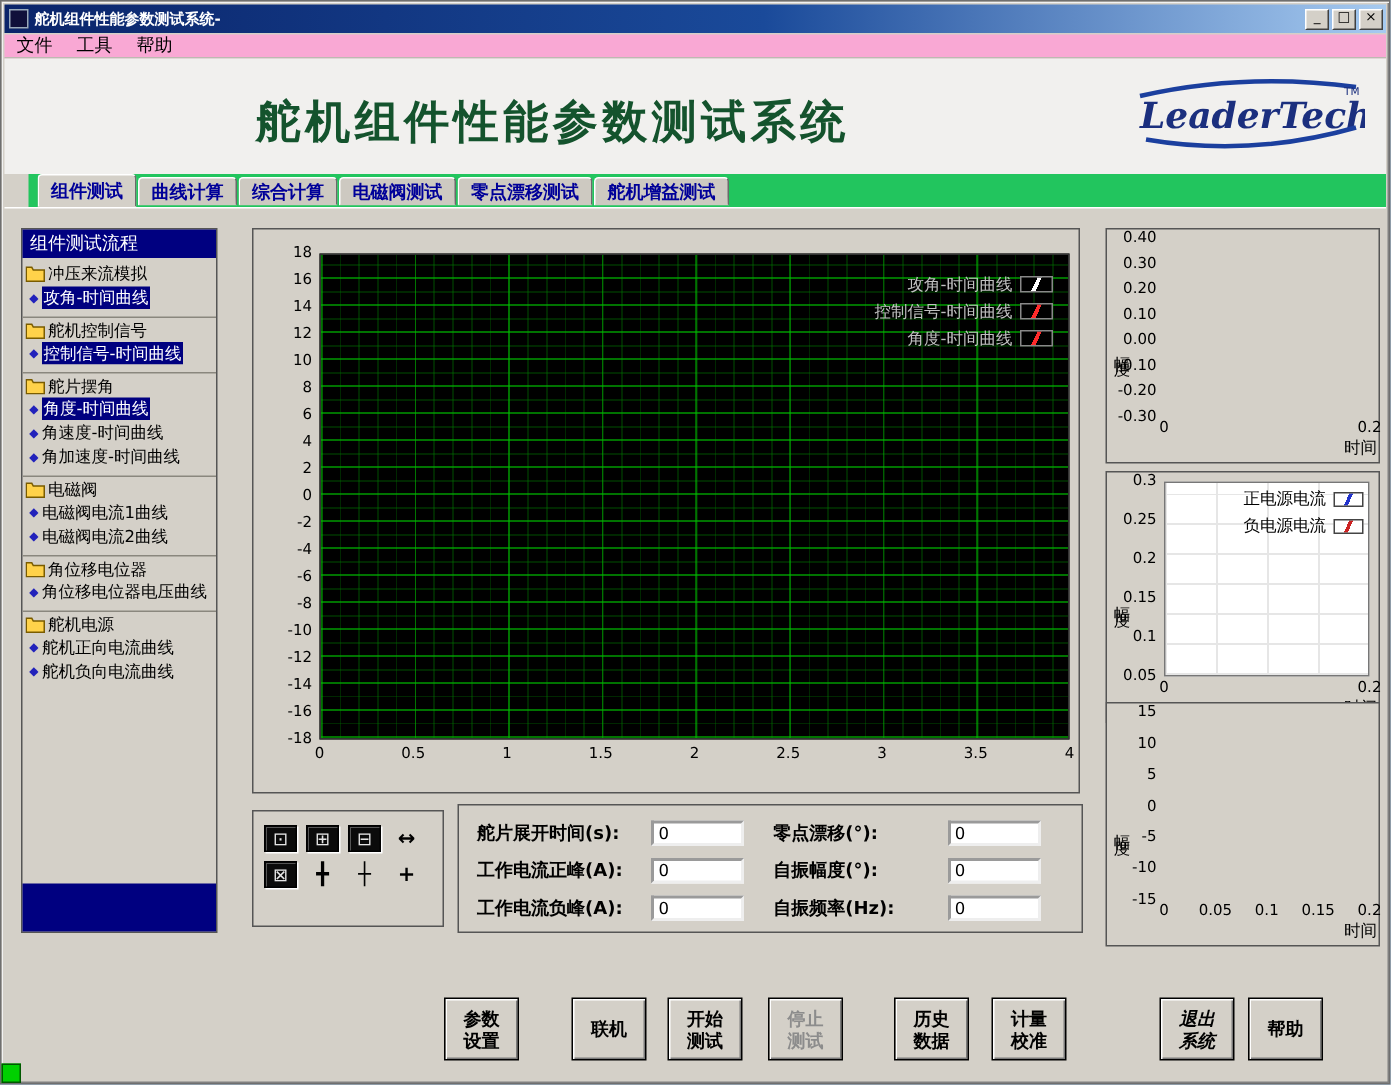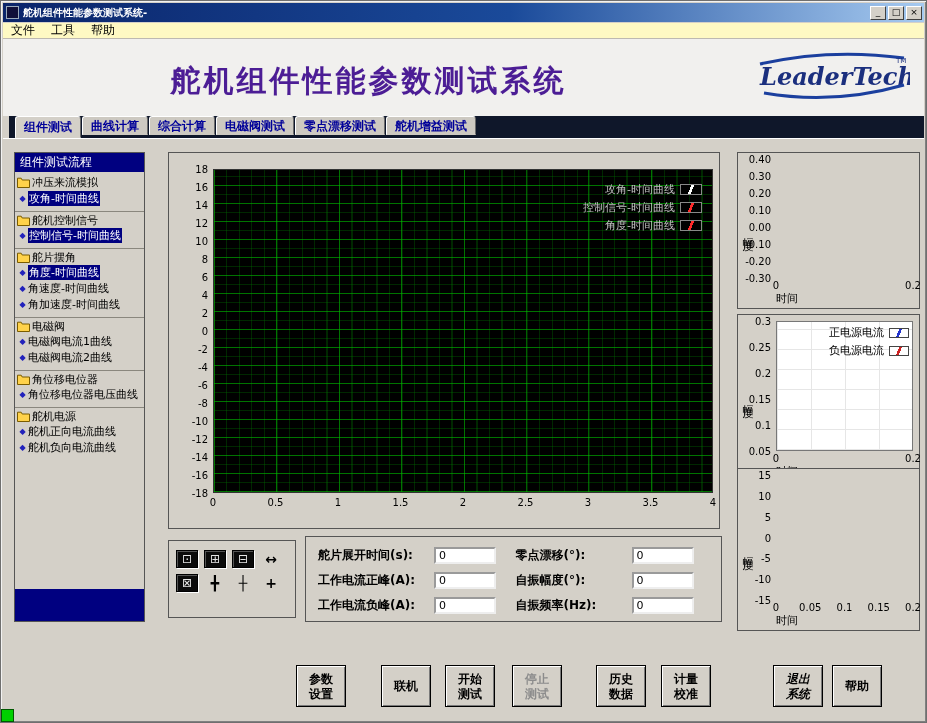--- a/index.html
+++ b/index.html
@@ -14,36 +14,36 @@
               background:linear-gradient(90deg,#0a246a 0%,#1a4a9a 55%,#a6caf0 100%);
               display:flex; align-items:center; padding:0 2px; }
   .title-icon { width:13px; height:13px; background:#10103a; border:1px solid #9ab; margin:0 4px 0 1px; flex:none; }
   .title-text { color:#fff; font-size:10px; font-weight:bold; flex:1; white-space:nowrap; overflow:hidden; }
   .tb-controls { display:flex; flex:none; }
   .tb-btn { width:16px; height:14px; margin-left:2px; background:#d4d0c8;
             border:1px solid; border-color:#fff #404040 #404040 #fff;
             font-size:9px; line-height:11px; text-align:center; color:#000; }
 
   
-  .menubar { position:absolute; left:2px; top:22px; right:2px; height:16px; background:#fef9c3;
+  .menubar { position:absolute; left:2px; top:22px; right:2px; height:16px; background:#f9a8d4;
              display:flex; align-items:center; border-bottom:1px solid #bdb9b1; }
   .menu-item { font-size:12px; padding:0 8px; color:#000; }
 
   
   .header { position:absolute; left:2px; top:38px; right:2px; height:77px; background:#f1f0ee; }
   .app-title { position:absolute; left:40px; right:230px; top:22px; text-align:center;
-               font-size:30px; font-weight:bold; color:#4c1d95; letter-spacing:3px; white-space:nowrap; }
+               font-size:30px; font-weight:bold; color:#14532d; letter-spacing:3px; white-space:nowrap; }
   .logo { position:absolute; right:14px; top:8px; width:156px; height:56px; }
   .logo .swoosh { fill:none; stroke:#1b3f9e; stroke-width:3; }
   .logo-text { font-size:24px; font-weight:bold; font-style:italic; fill:#1b2f7e; font-family:"DejaVu Serif", serif; }
   .logo-tm { font-size:7px; fill:#1b2f7e; }
 
   
-  .tabbar { position:absolute; left:8px; top:115px; right:2px; height:22px; background:#0f172a;
-            display:flex; align-items:flex-start; padding-left:6px; }
+  .tabbar { position:absolute; left:18px; top:115px; right:2px; height:22px; background:#22c55e;
+            display:flex; align-items:center; padding-left:6px; }
   .tab { height:19px; line-height:18px; padding:0 8px; font-size:12px; font-weight:bold; color:#000099;
          background:#cdc9c1; border:1px solid; border-color:#fff #6a6a6a transparent #fff;
          border-radius:3px 3px 0 0; margin-right:1px; white-space:nowrap; }
   .tab.active { height:22px; line-height:21px; background:#d4d0c8; position:relative; z-index:2; }
 
   .tabpage { position:absolute; left:2px; top:137px; right:2px; bottom:14px; background:#d4d0c8;
              border-top:1px solid #fff; }
 
   
   .sidebar { position:absolute; left:11px; top:13px; width:131px; height:470px;
@@ -88,21 +88,21 @@
   .sc1 { top:13px;  height:157px; }
   .sc2 { top:175px; height:168px; }
   .sc3 { top:329px; height:163px; }
   .side-chart .plot { position:absolute; left:38px; top:6px; right:6px; bottom:30px;
         background-color:#fff; border:1px solid #777;
         background-image:
           repeating-linear-gradient(0deg,#e6e6e6 0 1px, transparent 1px 20px),
           repeating-linear-gradient(90deg,#e6e6e6 0 1px, transparent 1px 34px); }
   .side-chart .yticks { position:absolute; left:0; top:6px; width:36px; bottom:30px; }
   .side-chart .xticks { position:absolute; left:38px; right:6px; bottom:17px; height:11px; }
-  .side-chart .xlabel { position:absolute; left:38px; right:12px; bottom:2px; text-align:left; font-size:11px; color:#000; }
+  .side-chart .xlabel { position:absolute; left:38px; right:1px; bottom:2px; text-align:right; font-size:11px; color:#000; }
   .side-chart .ylabel { position:absolute; left:1px; top:50%; transform:translateY(-55%);
                         writing-mode:vertical-rl; font-size:11px; color:#000; letter-spacing:2px; }
   .side-chart .legend { position:absolute; top:3px; right:3px; }
   .side-chart .legend-text { color:#000; }
   .side-chart .legend-box { width:20px; height:10px; background-color:#fff; border:1px solid #444; }
 
   
   .toolpanel { position:absolute; left:165px; top:401px; width:128px; height:78px; border:1px solid #555; }
   .tool-grid { display:flex; flex-wrap:wrap; padding:6px 4px; }
   .gbtn { width:22px; height:18px; margin:3px; display:flex; align-items:center; justify-content:center;

